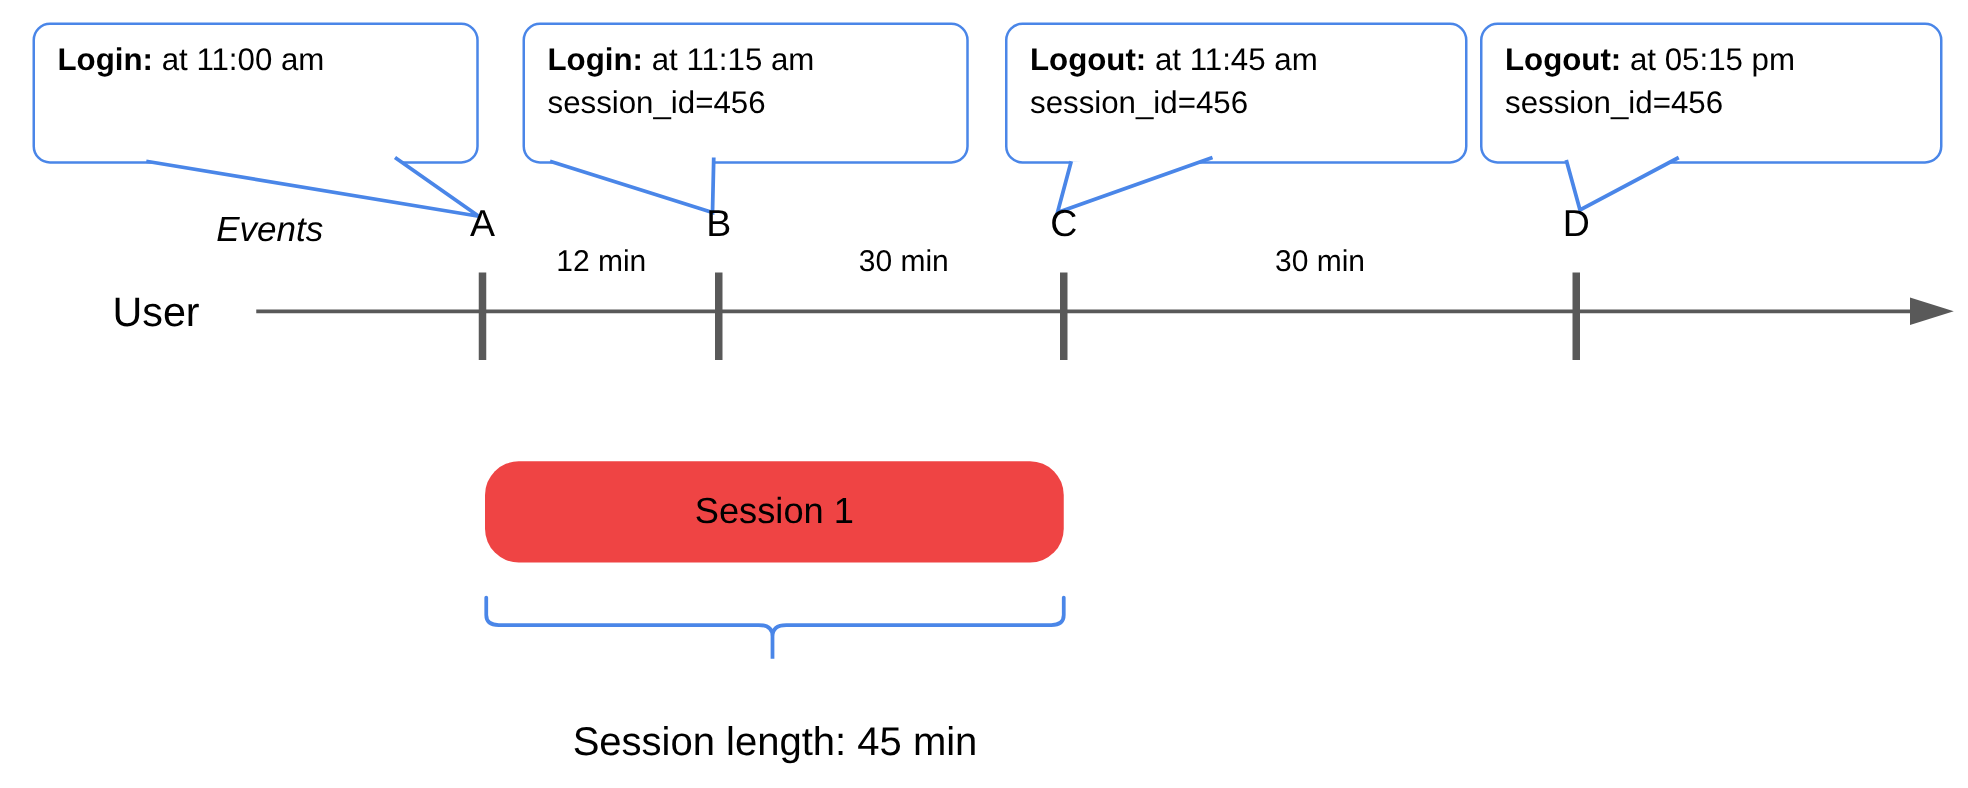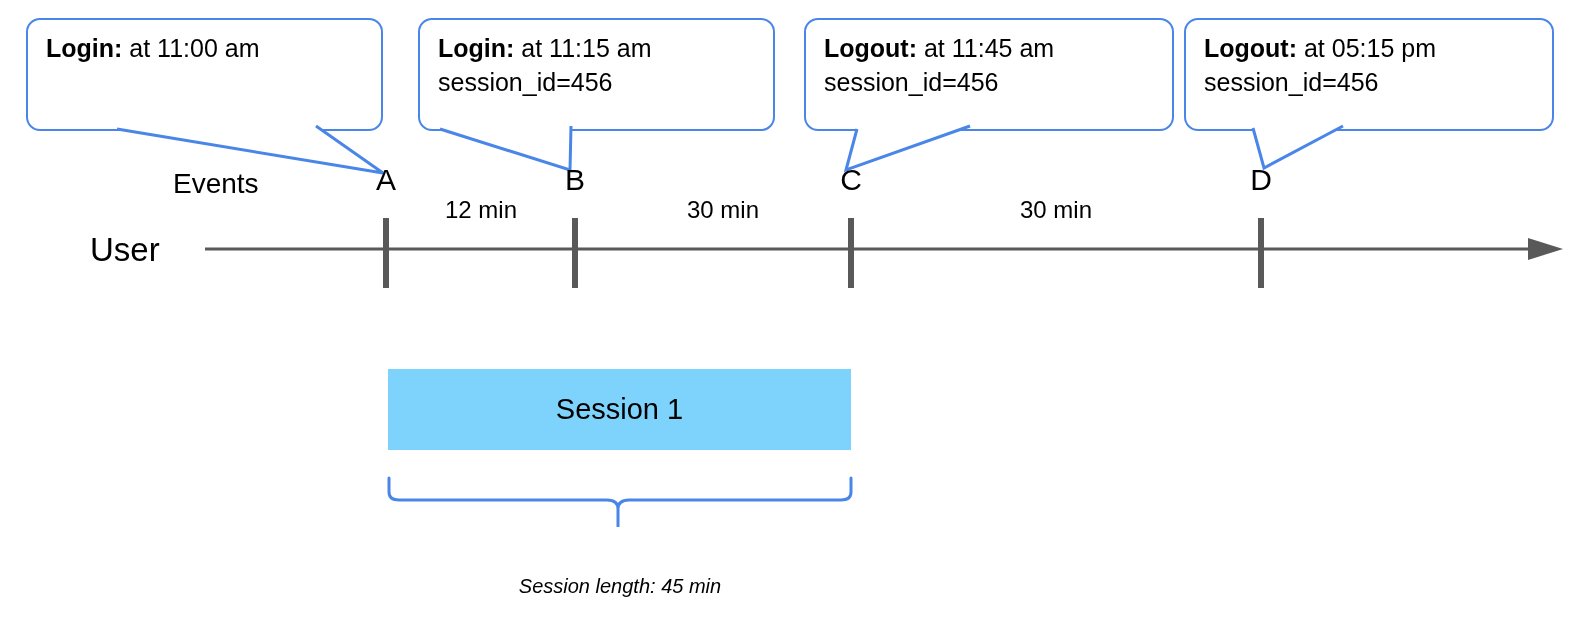--- a/index.html
+++ b/index.html
@@ -54,54 +54,55 @@
     position: absolute;
     font-size: 33px;
     color: #000;
     white-space: nowrap;
   }
   .events-label {
     position: absolute;
     font-size: 28px;
     color: #000;
     white-space: nowrap;
+    font-style: italic;
   }
   .tick-label {
     position: absolute;
     font-size: 30px;
     color: #000;
     text-align: center;
     white-space: nowrap;
     z-index: 5;
   }
   .gap-label {
     position: absolute;
     font-size: 24px;
     color: #000;
     text-align: center;
     white-space: nowrap;
   }
   
   .session-bar {
     position: absolute;
-    background: #7dd3fc;
+    background: #ef4444;
     display: flex;
     align-items: center;
     justify-content: center;
     font-size: 29px;
     color: #000;
     z-index: 2;
+    border-radius: 27px;
   }
   .session-caption {
     position: absolute;
-    font-size: 20px;
+    font-size: 32px;
     color: #000;
     white-space: nowrap;
     text-align: center;
-    font-style: italic;
   }
 </style>
 </head>
 <body>
 
 <div id="stage">
 
   <svg id="deco" viewBox="0 0 1574 630">
 
     <line x1="205" y1="249" x2="1530" y2="249" stroke="#595959" stroke-width="3"></line>

